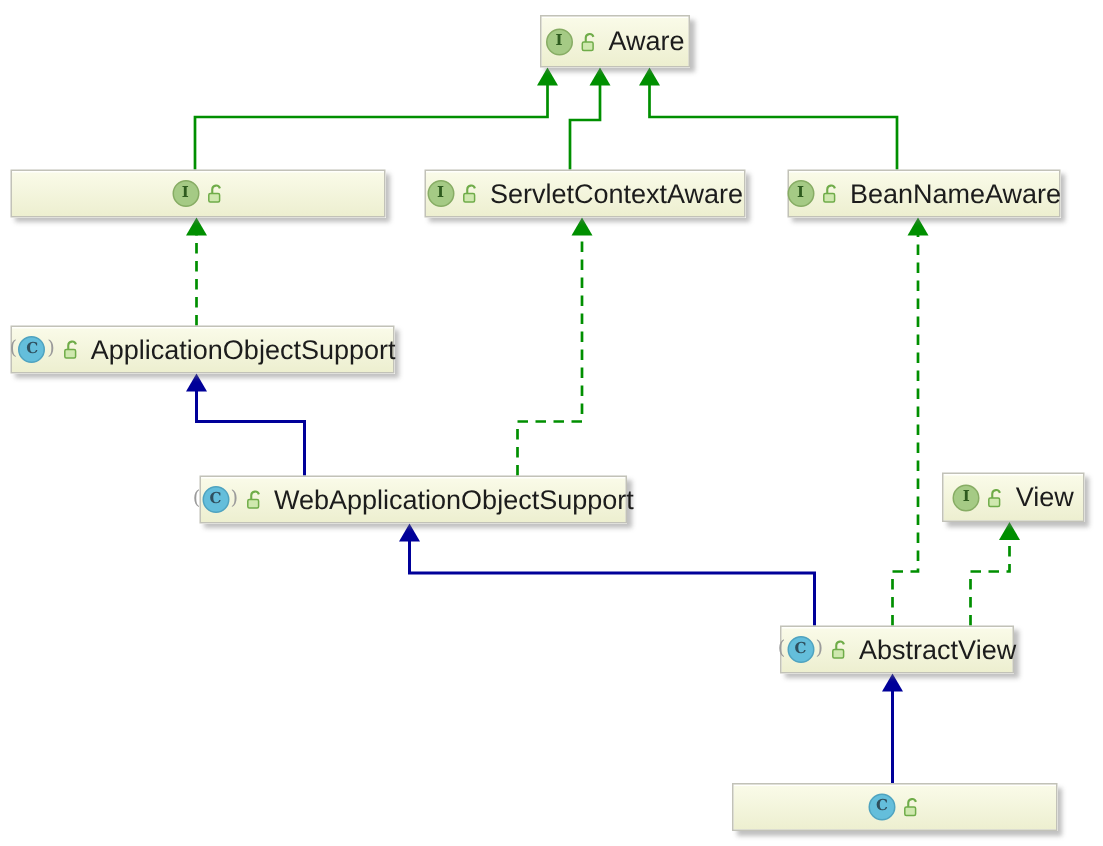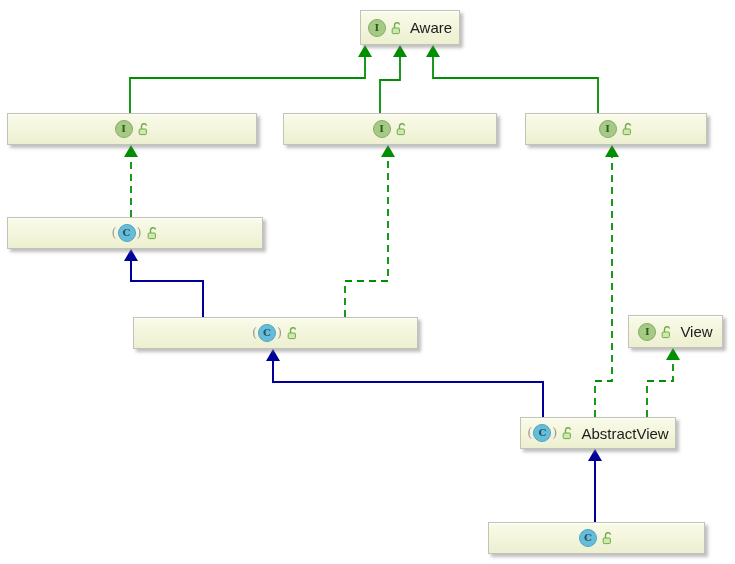--- a/index.html
+++ b/index.html
@@ -28,21 +28,21 @@
 
   .node{
     position:absolute;box-sizing:border-box;height:32px;
     background:linear-gradient(var(--node-fill-top),var(--node-fill-bottom));
     border:1px solid var(--node-border);
     box-shadow:3px 3px 3px rgba(115,115,115,.45), inset 0 1px 0 rgba(255,255,255,.85);
     display:flex;align-items:center;justify-content:center;
     padding:0 6px;white-space:nowrap;
   }
   .node .label{
-    font-size:15px;color:#1C1C1C;margin-left:7px;
+    font-size:18px;color:#1C1C1C;margin-left:7px;
   }
   .type-icon{display:inline-flex;align-items:center;}
   .circ{
     display:inline-block;width:16px;height:16px;border-radius:50%;
     font:bold 10px/16px "DejaVu Serif",serif;text-align:center;
   }
   .circ.ifc{background:var(--interface-icon-fill);border:1px solid #87AC64;color:#2E5B1F;}
   .circ.cls{background:var(--class-icon-fill);border:1px solid #4FA3C0;color:#2F4F5E;}
   .paren{color:#9B9B9B;font:13px "DejaVu Serif",serif;position:relative;top:-1px;}
   .paren.open{margin-right:1px;}
@@ -125,60 +125,64 @@
   <div class="node" style="left:283px;top:113px;width:214px">
     <span class="type-icon">
         <span class="circ ifc">I</span>
       </span>
     <span class="lock">
       <svg width="12" height="14" viewBox="0 0 12 14">
           <path d="M3.5 7 V4.2 A2.6 2.6 0 0 1 8.6 3.6" fill="none" stroke="#6FAC49" stroke-width="1.4"></path>
           <rect x="1.2" y="7" width="7.2" height="5.6" rx="1" fill="#CFE8AE" stroke="#6FAC49"></rect>
         </svg>
     </span>
+    <span class="label">ServletContextAware</span>
   </div>
 
   <div class="node" style="left:525px;top:113px;width:182px">
     <span class="type-icon">
         <span class="circ ifc">I</span>
       </span>
     <span class="lock">
       <svg width="12" height="14" viewBox="0 0 12 14">
           <path d="M3.5 7 V4.2 A2.6 2.6 0 0 1 8.6 3.6" fill="none" stroke="#6FAC49" stroke-width="1.4"></path>
           <rect x="1.2" y="7" width="7.2" height="5.6" rx="1" fill="#CFE8AE" stroke="#6FAC49"></rect>
         </svg>
     </span>
+    <span class="label">BeanNameAware</span>
   </div>
 
   <div class="node" style="left:7px;top:217px;width:256px">
     <span class="type-icon">
         <span class="paren open">(</span>
         <span class="circ cls">C</span>
         <span class="paren close">)</span>
       </span>
     <span class="lock">
       <svg width="12" height="14" viewBox="0 0 12 14">
           <path d="M3.5 7 V4.2 A2.6 2.6 0 0 1 8.6 3.6" fill="none" stroke="#6FAC49" stroke-width="1.4"></path>
           <rect x="1.2" y="7" width="7.2" height="5.6" rx="1" fill="#CFE8AE" stroke="#6FAC49"></rect>
         </svg>
     </span>
+    <span class="label">ApplicationObjectSupport</span>
   </div>
 
   <div class="node" style="left:133px;top:317px;width:285px">
     <span class="type-icon">
         <span class="paren open">(</span>
         <span class="circ cls">C</span>
         <span class="paren close">)</span>
       </span>
     <span class="lock">
       <svg width="12" height="14" viewBox="0 0 12 14">
           <path d="M3.5 7 V4.2 A2.6 2.6 0 0 1 8.6 3.6" fill="none" stroke="#6FAC49" stroke-width="1.4"></path>
           <rect x="1.2" y="7" width="7.2" height="5.6" rx="1" fill="#CFE8AE" stroke="#6FAC49"></rect>
         </svg>
     </span>
+    <span class="label">WebApplicationObjectSupport</span>
   </div>
 
   <div class="node" style="left:628px;top:315px;width:95px;height:33px">
     <span class="type-icon">
         <span class="circ ifc">I</span>
       </span>
     <span class="lock">
       <svg width="12" height="14" viewBox="0 0 12 14">
           <path d="M3.5 7 V4.2 A2.6 2.6 0 0 1 8.6 3.6" fill="none" stroke="#6FAC49" stroke-width="1.4"></path>
           <rect x="1.2" y="7" width="7.2" height="5.6" rx="1" fill="#CFE8AE" stroke="#6FAC49"></rect>

